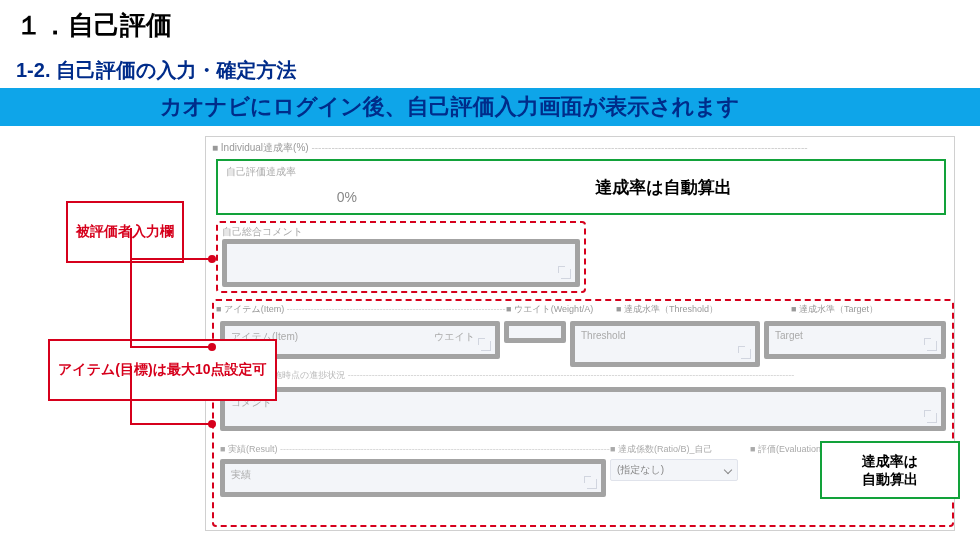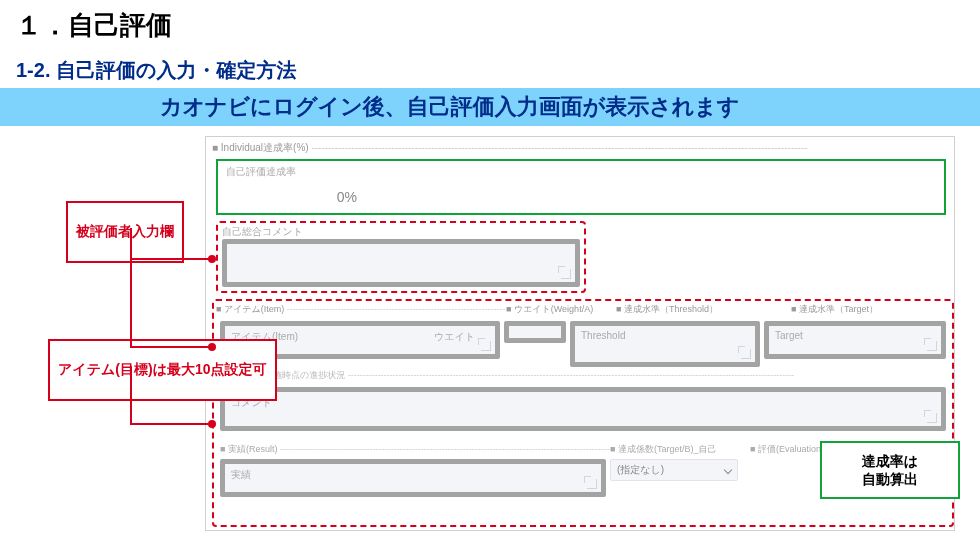--- a/index.html
+++ b/index.html
@@ -19,21 +19,21 @@
     color: #000;
     padding: 8px 16px 0 16px;
   }
   .subtitle {
     font-size: 20px;
     font-weight: bold;
     color: #002c8a;
     padding: 14px 16px 4px 16px;
   }
   .banner {
-    background: #7dd3fc;
+    background: #0ea5e9;
     color: #002c8a;
     font-size: 22px;
     font-weight: bold;
     padding: 4px 0 4px 160px;
     width: 100%;
   }
   .form-panel {
     position: absolute;
     left: 205px;
     top: 136px;
@@ -276,20 +276,21 @@
 
   <div class="sec-header">
     <span>■ Individual達成率(%)</span><span class="dash-fill"> -----------------------------------------------------------------------------------------------------------------------------------------------------</span>
   </div>
 
   <div class="green-box">
     <div class="green-left">
       <span>自己評価達成率</span>
       <span class="pct">0%</span>
     </div>
+    <div class="green-center">達成率は自動算出</div>
   </div>
 
   <div class="red-dash-box comment-dash"></div>
   <span class="inner-label" style="left:16px;top:88px;">自己総合コメント</span>
   <div class="textarea-sim" style="left:16px;top:102px;width:358px;height:48px;">
     <span class="expand-icon"></span>
   </div>
 
   <div class="row-headers">
     <span class="hdr-item"><span>■ アイテム(Item)</span><span class="dash-fill"> -----------------------------------------------------------------------------------------------------------------------------------------------------</span></span>
@@ -323,21 +324,21 @@
 
   <div class="commentline">
     <div class="textarea-sim box-comment">
       <span class="inner-label" style="left:6px;top:4px;">コメント</span>
       <span class="expand-icon"></span>
     </div>
   </div>
 
   <div class="result-headers">
     <span class="rh-result"><span>■ 実績(Result)</span><span class="dash-fill"> -----------------------------------------------------------------------------------------------------------------------------------------------------</span></span>
-    <span class="rh-ratio">■ 達成係数(Target/B)_自己</span>
+    <span class="rh-ratio">■ 達成係数(Ratio/B)_自己</span>
     <span class="rh-eval">■ 評価(Evaluation)_自己</span>
     <span class="rh-rate">■ 達成率(%)_自己</span>
   </div>
 
   <div class="resultline">
     <div class="textarea-sim box-result">
       <span class="inner-label" style="left:6px;top:4px;">実績</span>
       <span class="expand-icon"></span>
     </div>
     <div class="select-sim">

